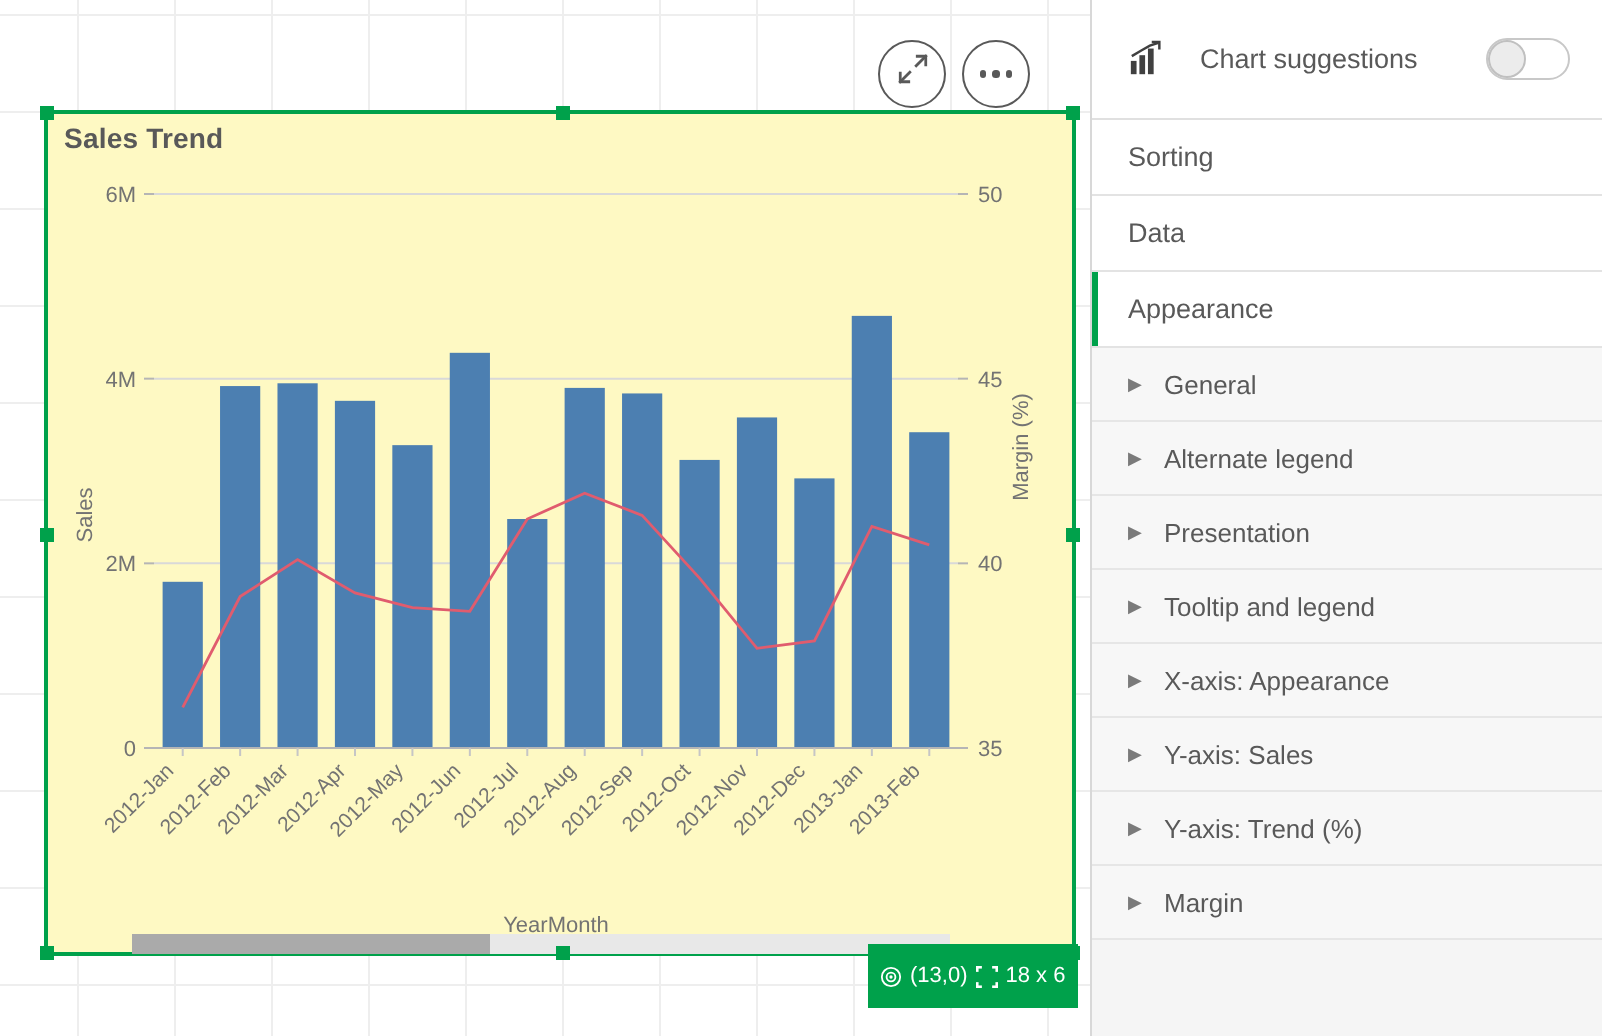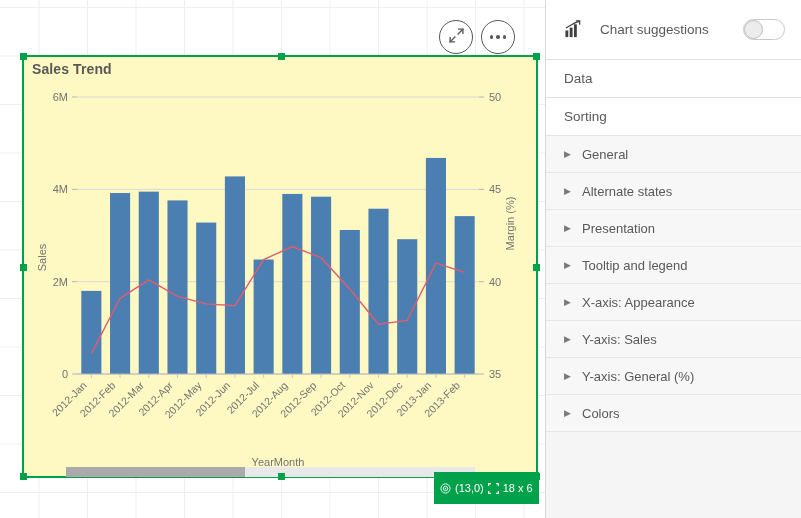--- a/index.html
+++ b/index.html
@@ -366,56 +366,59 @@
         </svg>
       </span>
       <span class="hlabel">Chart suggestions</span>
       <span class="toggle">
         <span class="knob"></span>
       </span>
     </div>
 
     <div id="panel-sections">
         <div class="section-row">
+          <span>Sorting</span>
+        </div>
+        <div class="section-row">
           <span>Data</span>
         </div>
-        <div class="section-row">
-          <span>Sorting</span>
+        <div class="section-row active">
+          <span>Appearance</span>
         </div>
       </div>
     <div id="panel-subsections">
         <div class="sub-row">
           <span class="caret">▶</span>
           <span class="sub-label">General</span>
         </div>
         <div class="sub-row">
           <span class="caret">▶</span>
-          <span class="sub-label">Alternate states</span>
+          <span class="sub-label">Alternate legend</span>
         </div>
         <div class="sub-row">
           <span class="caret">▶</span>
           <span class="sub-label">Presentation</span>
         </div>
         <div class="sub-row">
           <span class="caret">▶</span>
           <span class="sub-label">Tooltip and legend</span>
         </div>
         <div class="sub-row">
           <span class="caret">▶</span>
           <span class="sub-label">X-axis: Appearance</span>
         </div>
         <div class="sub-row">
           <span class="caret">▶</span>
           <span class="sub-label">Y-axis: Sales</span>
         </div>
         <div class="sub-row">
           <span class="caret">▶</span>
-          <span class="sub-label">Y-axis: General (%)</span>
-        </div>
-        <div class="sub-row">
-          <span class="caret">▶</span>
-          <span class="sub-label">Colors</span>
+          <span class="sub-label">Y-axis: Trend (%)</span>
+        </div>
+        <div class="sub-row">
+          <span class="caret">▶</span>
+          <span class="sub-label">Margin</span>
         </div>
       </div>
 
   </div>
 
 </div>
 
 </body></html>

